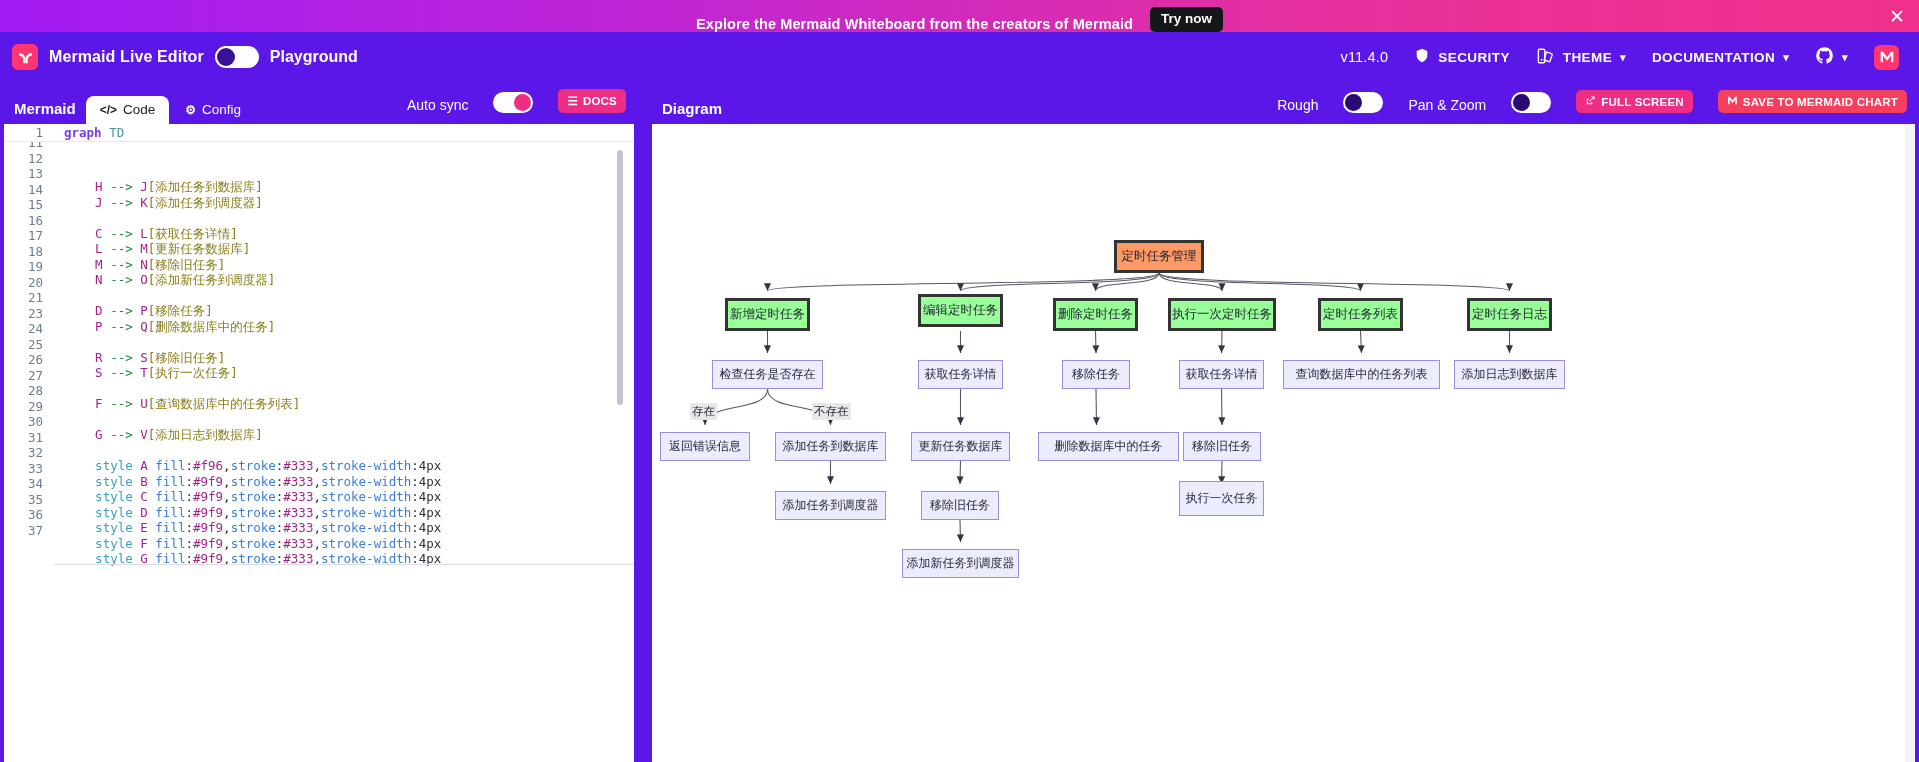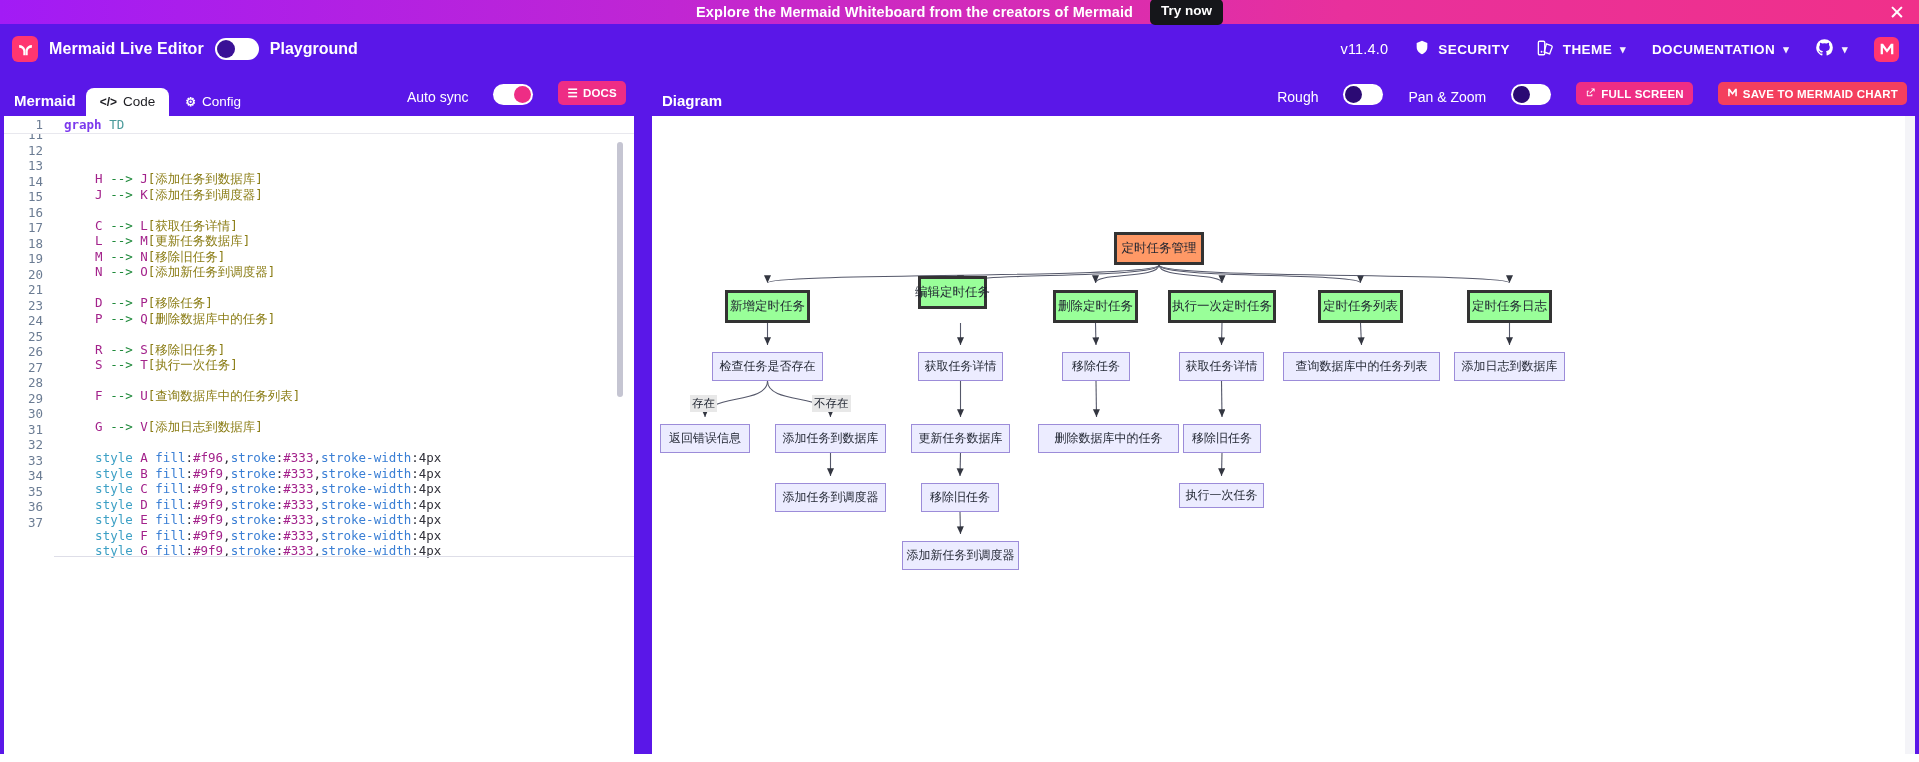--- a/index.html
+++ b/index.html
@@ -6,24 +6,24 @@
   html, body {
     width: 1919px; height: 762px;
     overflow: hidden;
     font-family: "Liberation Sans", sans-serif;
     background: #ffffff;
   }
 
   
   .promo-banner {
     position: relative;
-    height: 24px;
+    height: 32px;
     background: linear-gradient(90deg, #a21bf5 0%, #c026d3 35%, #e8309c 70%, #f0308a 100%);
     display: flex;
-    align-items: center;
+    align-items: flex-end;
     justify-content: center;
     gap: 17px;
   }
   .promo-text {
     color: #ffffff;
     font-size: 14.5px;
     font-weight: 600;
     letter-spacing: .1px;
   }
   .promo-cta {
@@ -520,39 +520,39 @@
           <path d="M308.5,265 L308.5,301" fill="none" stroke="#55586a" stroke-width="1.1" marker-end="url(#ah)"></path>
           <path d="M308.5,337 L308,360" fill="none" stroke="#55586a" stroke-width="1.1" marker-end="url(#ah)"></path>
           <path d="M308,396 L308.5,418" fill="none" stroke="#55586a" stroke-width="1.1" marker-end="url(#ah)"></path>
           <path d="M444,265 L444.5,301" fill="none" stroke="#55586a" stroke-width="1.1" marker-end="url(#ah)"></path>
           <path d="M569.5,265 L570,301" fill="none" stroke="#55586a" stroke-width="1.1" marker-end="url(#ah)"></path>
           <path d="M570,337 L569.5,360" fill="none" stroke="#55586a" stroke-width="1.1" marker-end="url(#ah)"></path>
         </svg>
       <div class="diagram-canvas" id="diagram-nodes">
           <div class="node node-root" style="left: 462px; top: 116px; width: 90px; height: 33px;">定时任务管理</div>
           <div class="node node-main" style="left: 73px; top: 174px; width: 85px; height: 33px;">新增定时任务</div>
-          <div class="node node-main" style="left: 266px; top: 160px; width: 69px; height: 33px;">编辑定时任务</div>
+          <div class="node node-main" style="left: 266px; top: 170px; width: 85px; height: 33px;">编辑定时任务</div>
           <div class="node node-main" style="left: 401px; top: 174px; width: 85px; height: 33px;">删除定时任务</div>
           <div class="node node-main" style="left: 516px; top: 174px; width: 108px; height: 33px;">执行一次定时任务</div>
           <div class="node node-main" style="left: 666px; top: 174px; width: 85px; height: 33px;">定时任务列表</div>
           <div class="node node-main" style="left: 815px; top: 174px; width: 85px; height: 33px;">定时任务日志</div>
           <div class="node node-sub" style="left: 60px; top: 236px; width: 111px; height: 29px;">检查任务是否存在</div>
           <div class="node node-sub" style="left: 266px; top: 236px; width: 85px; height: 29px;">获取任务详情</div>
           <div class="node node-sub" style="left: 410px; top: 236px; width: 68px; height: 29px;">移除任务</div>
           <div class="node node-sub" style="left: 527px; top: 236px; width: 85px; height: 29px;">获取任务详情</div>
           <div class="node node-sub" style="left: 631px; top: 236px; width: 157px; height: 29px;">查询数据库中的任务列表</div>
           <div class="node node-sub" style="left: 802px; top: 236px; width: 111px; height: 29px;">添加日志到数据库</div>
           <div class="node node-sub" style="left: 8px; top: 308px; width: 90px; height: 29px;">返回错误信息</div>
           <div class="node node-sub" style="left: 123px; top: 308px; width: 111px; height: 29px;">添加任务到数据库</div>
           <div class="node node-sub" style="left: 259px; top: 308px; width: 99px; height: 29px;">更新任务数据库</div>
           <div class="node node-sub" style="left: 386px; top: 308px; width: 141px; height: 29px;">删除数据库中的任务</div>
           <div class="node node-sub" style="left: 531px; top: 308px; width: 78px; height: 29px;">移除旧任务</div>
           <div class="node node-sub" style="left: 123px; top: 367px; width: 111px; height: 29px;">添加任务到调度器</div>
           <div class="node node-sub" style="left: 269px; top: 367px; width: 78px; height: 29px;">移除旧任务</div>
-          <div class="node node-sub" style="left: 527px; top: 367px; width: 85px; height: 25px;">执行一次任务</div>
+          <div class="node node-sub" style="left: 527px; top: 357px; width: 85px; height: 35px;">执行一次任务</div>
           <div class="node node-sub" style="left: 250px; top: 425px; width: 117px; height: 29px;">添加新任务到调度器</div>
           <div class="edge-label" style="left: 38px; top: 279px;">存在</div>
           <div class="edge-label" style="left: 160px; top: 279px;">不存在</div>
         </div>
       <div class="diagram-edge-shadow"></div>
     </div>
   </div>
 </div>
 
 </body></html>

